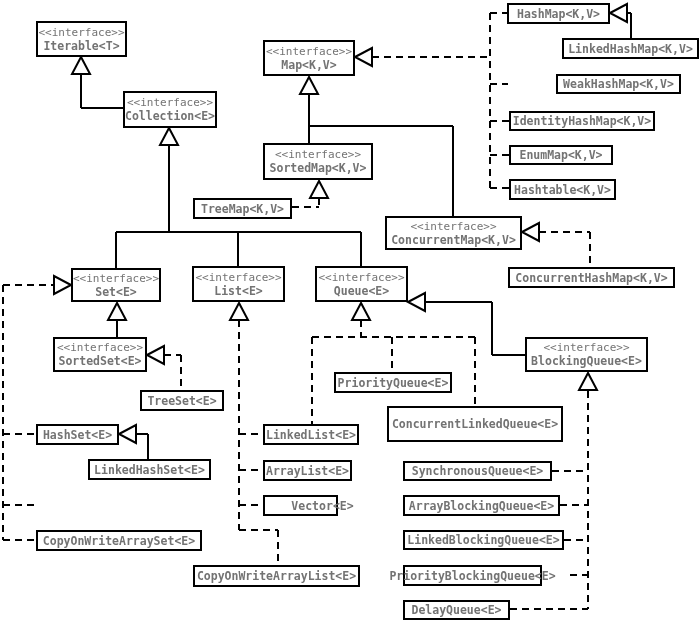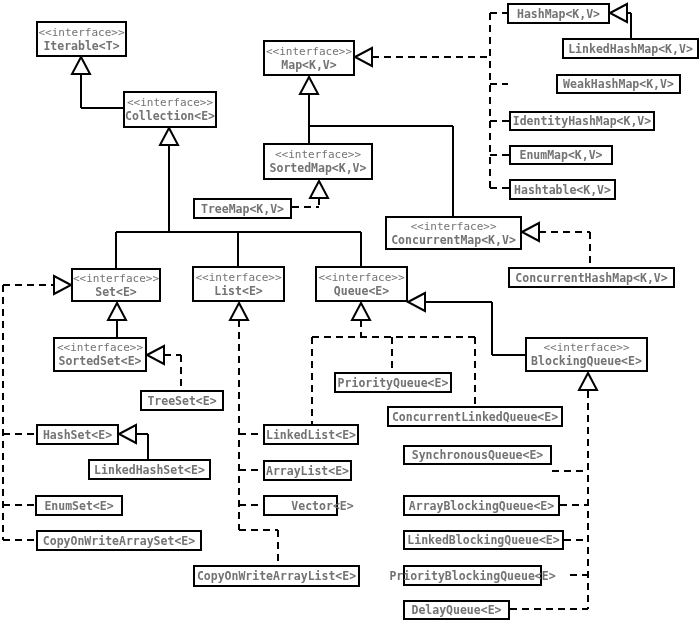--- a/index.html
+++ b/index.html
@@ -216,45 +216,42 @@
     </div>
     <div class="node cls" style="left: 140px; top: 390px; width: 84px; height: 21px;">
       <span class="name">TreeSet&lt;E&gt;</span>
     </div>
     <div class="node cls" style="left: 36px; top: 424px; width: 83px; height: 21px;">
       <span class="name">HashSet&lt;E&gt;</span>
     </div>
     <div class="node cls" style="left: 88px; top: 459px; width: 123px; height: 21px;">
       <span class="name">LinkedHashSet&lt;E&gt;</span>
     </div>
-    <div class="node cls" style="left: 35px; top: 495px; width: 88px; height: 21px;">
-      <span class="name">EnumSet&lt;E&gt;</span>
-    </div>
     <div class="node cls" style="left: 36px; top: 530px; width: 166px; height: 21px;">
       <span class="name">CopyOnWriteArraySet&lt;E&gt;</span>
     </div>
     <div class="node cls" style="left: 263px; top: 424px; width: 96px; height: 21px;">
       <span class="name">LinkedList&lt;E&gt;</span>
     </div>
     <div class="node cls" style="left: 263px; top: 460px; width: 89px; height: 21px;">
       <span class="name">ArrayList&lt;E&gt;</span>
     </div>
     <div class="node cls" style="left: 263px; top: 495px; width: 75px; height: 21px; padding-left: 44px;">
       <span class="name">Vector&lt;E&gt;</span>
     </div>
     <div class="node cls" style="left: 193px; top: 565px; width: 167px; height: 22px;">
       <span class="name">CopyOnWriteArrayList&lt;E&gt;</span>
     </div>
     <div class="node cls" style="left: 334px; top: 372px; width: 118px; height: 21px;">
       <span class="name">PriorityQueue&lt;E&gt;</span>
     </div>
-    <div class="node cls" style="left: 387px; top: 406px; width: 176px; height: 21px;">
+    <div class="node cls" style="left: 387px; top: 406px; width: 176px; height: 36px;">
       <span class="name">ConcurrentLinkedQueue&lt;E&gt;</span>
     </div>
-    <div class="node cls" style="left: 403px; top: 445px; width: 149px; height: 20px;">
+    <div class="node cls" style="left: 403px; top: 461px; width: 149px; height: 20px;">
       <span class="name">SynchronousQueue&lt;E&gt;</span>
     </div>
     <div class="node cls" style="left: 403px; top: 495px; width: 157px; height: 21px;">
       <span class="name">ArrayBlockingQueue&lt;E&gt;</span>
     </div>
     <div class="node cls" style="left: 403px; top: 530px; width: 161px; height: 20px;">
       <span class="name">LinkedBlockingQueue&lt;E&gt;</span>
     </div>
     <div class="node cls" style="left: 403px; top: 565px; width: 139px; height: 21px;">
       <span class="name">PriorityBlockingQueue&lt;E&gt;</span>

